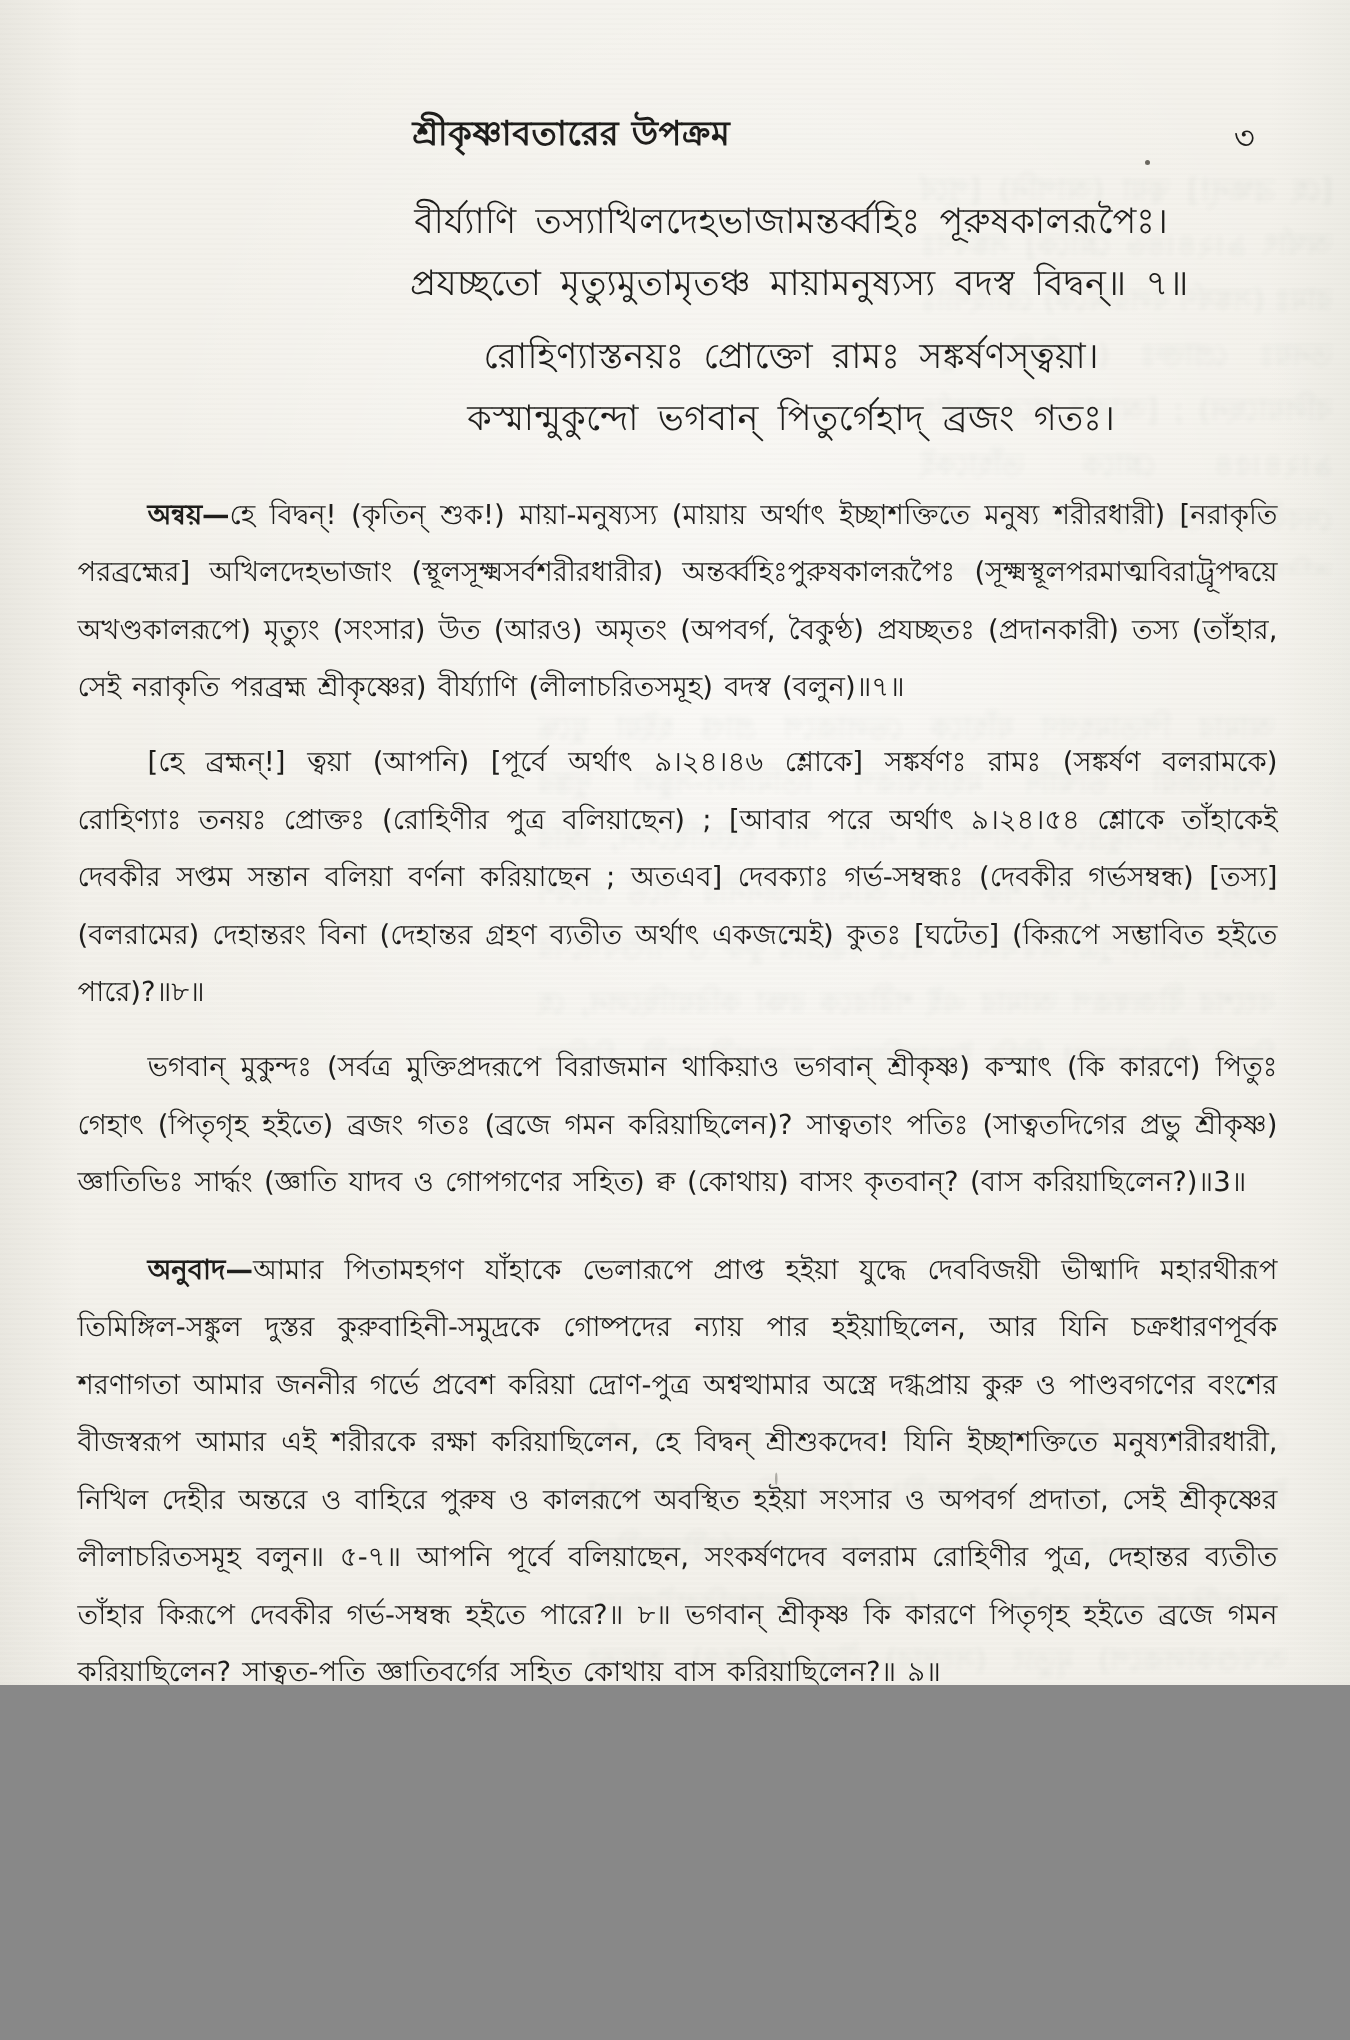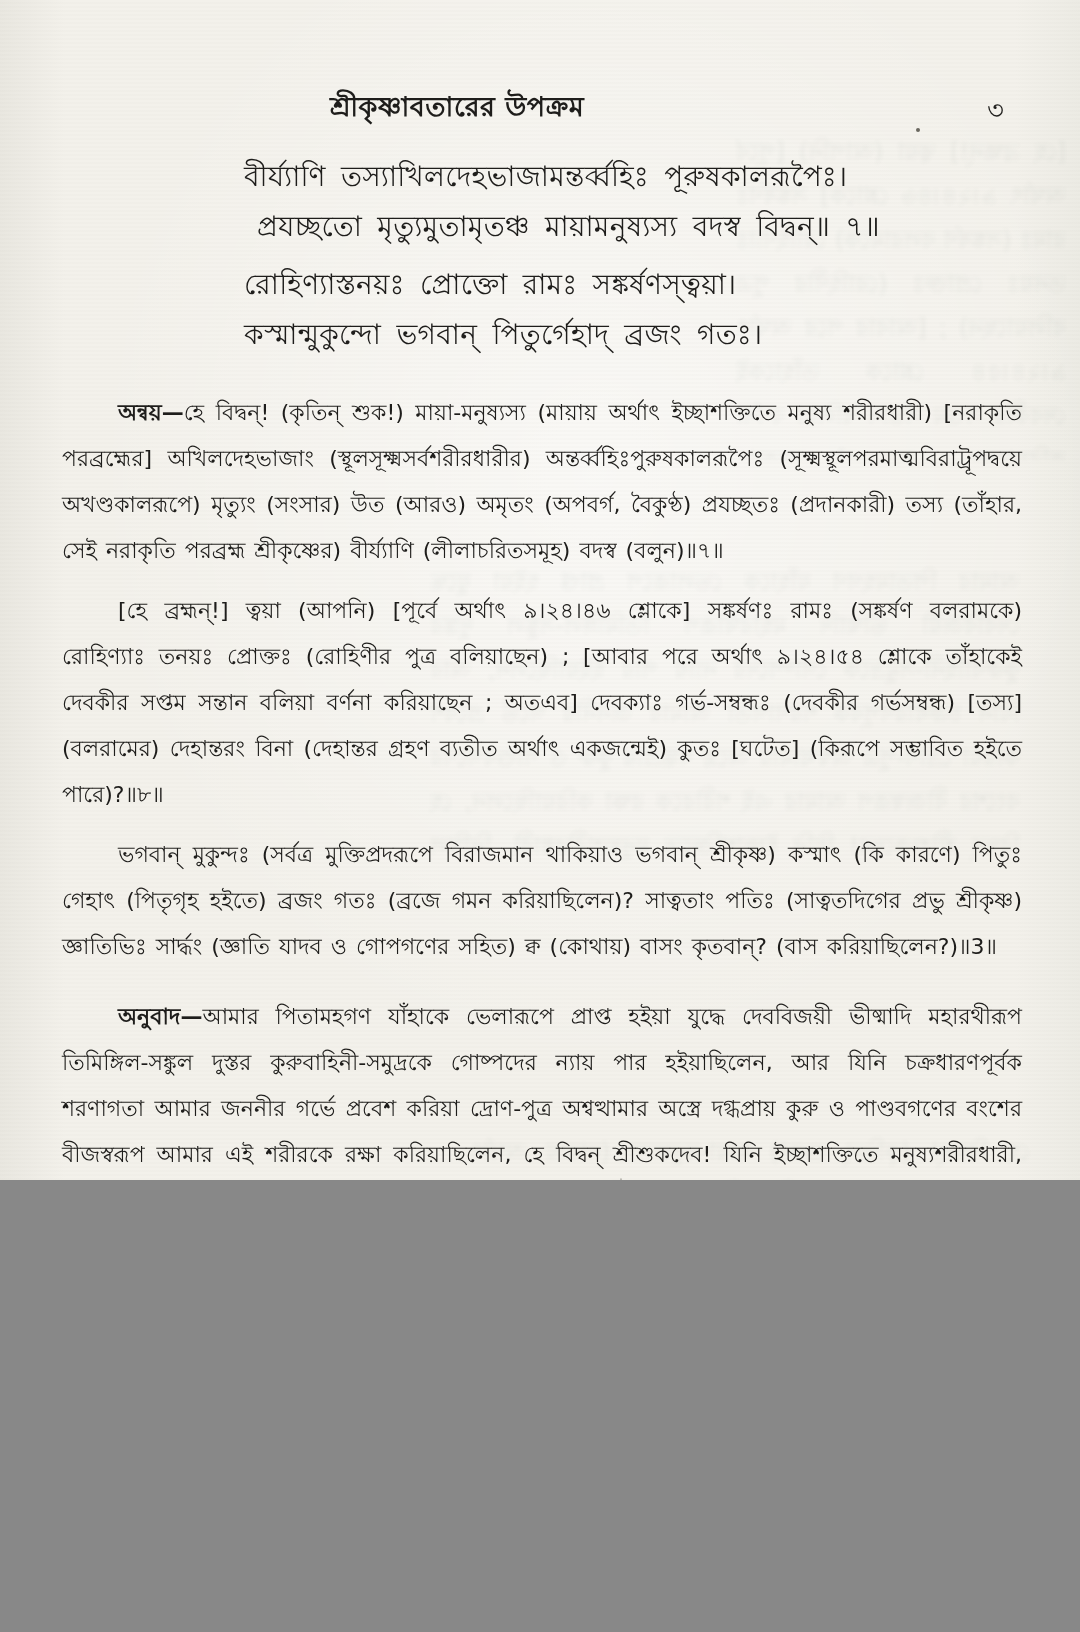--- a/index.html
+++ b/index.html
@@ -4,21 +4,21 @@
 <style>
   html, body {
     margin: 0;
     padding: 0;
     background: #888;
     font-family: "DejaVu Sans", sans-serif;
   }
   .page {
     position: relative;
     width: 1080px;
-    height: 1180px;
+    height: 1348px;
     margin: 0 auto;
     background:
       radial-gradient(ellipse at 55% 40%, rgba(255,255,255,0.55) 0%, rgba(255,255,255,0) 60%),
       linear-gradient(90deg, #e9e7e0 0%, #f3f1eb 6%, #f3f1eb 94%, #ecebe4 100%),
       #f2f0ea;
     color: #1e1d1b;
     overflow: hidden;
     box-sizing: border-box;
   }
   
@@ -53,20 +53,21 @@
     right: 18px;
     top: 4px;
     font-size: 26px;
   }
   .verse-block {
     margin: 22px 0 30px 182px;
     font-size: 28px;
     line-height: 50px;
     letter-spacing: 0.3px;
     word-spacing: 6px;
+    text-align: center;
   }
   .verse-line { white-space: nowrap; }
   .couplet-end { margin-bottom: 8px; margin-left: 13px; }
   .para {
     margin: 0 0 14px 0;
     font-size: 22px;
     line-height: 46px;
     text-align: justify;
     text-indent: 56px;
     word-spacing: 2px;

